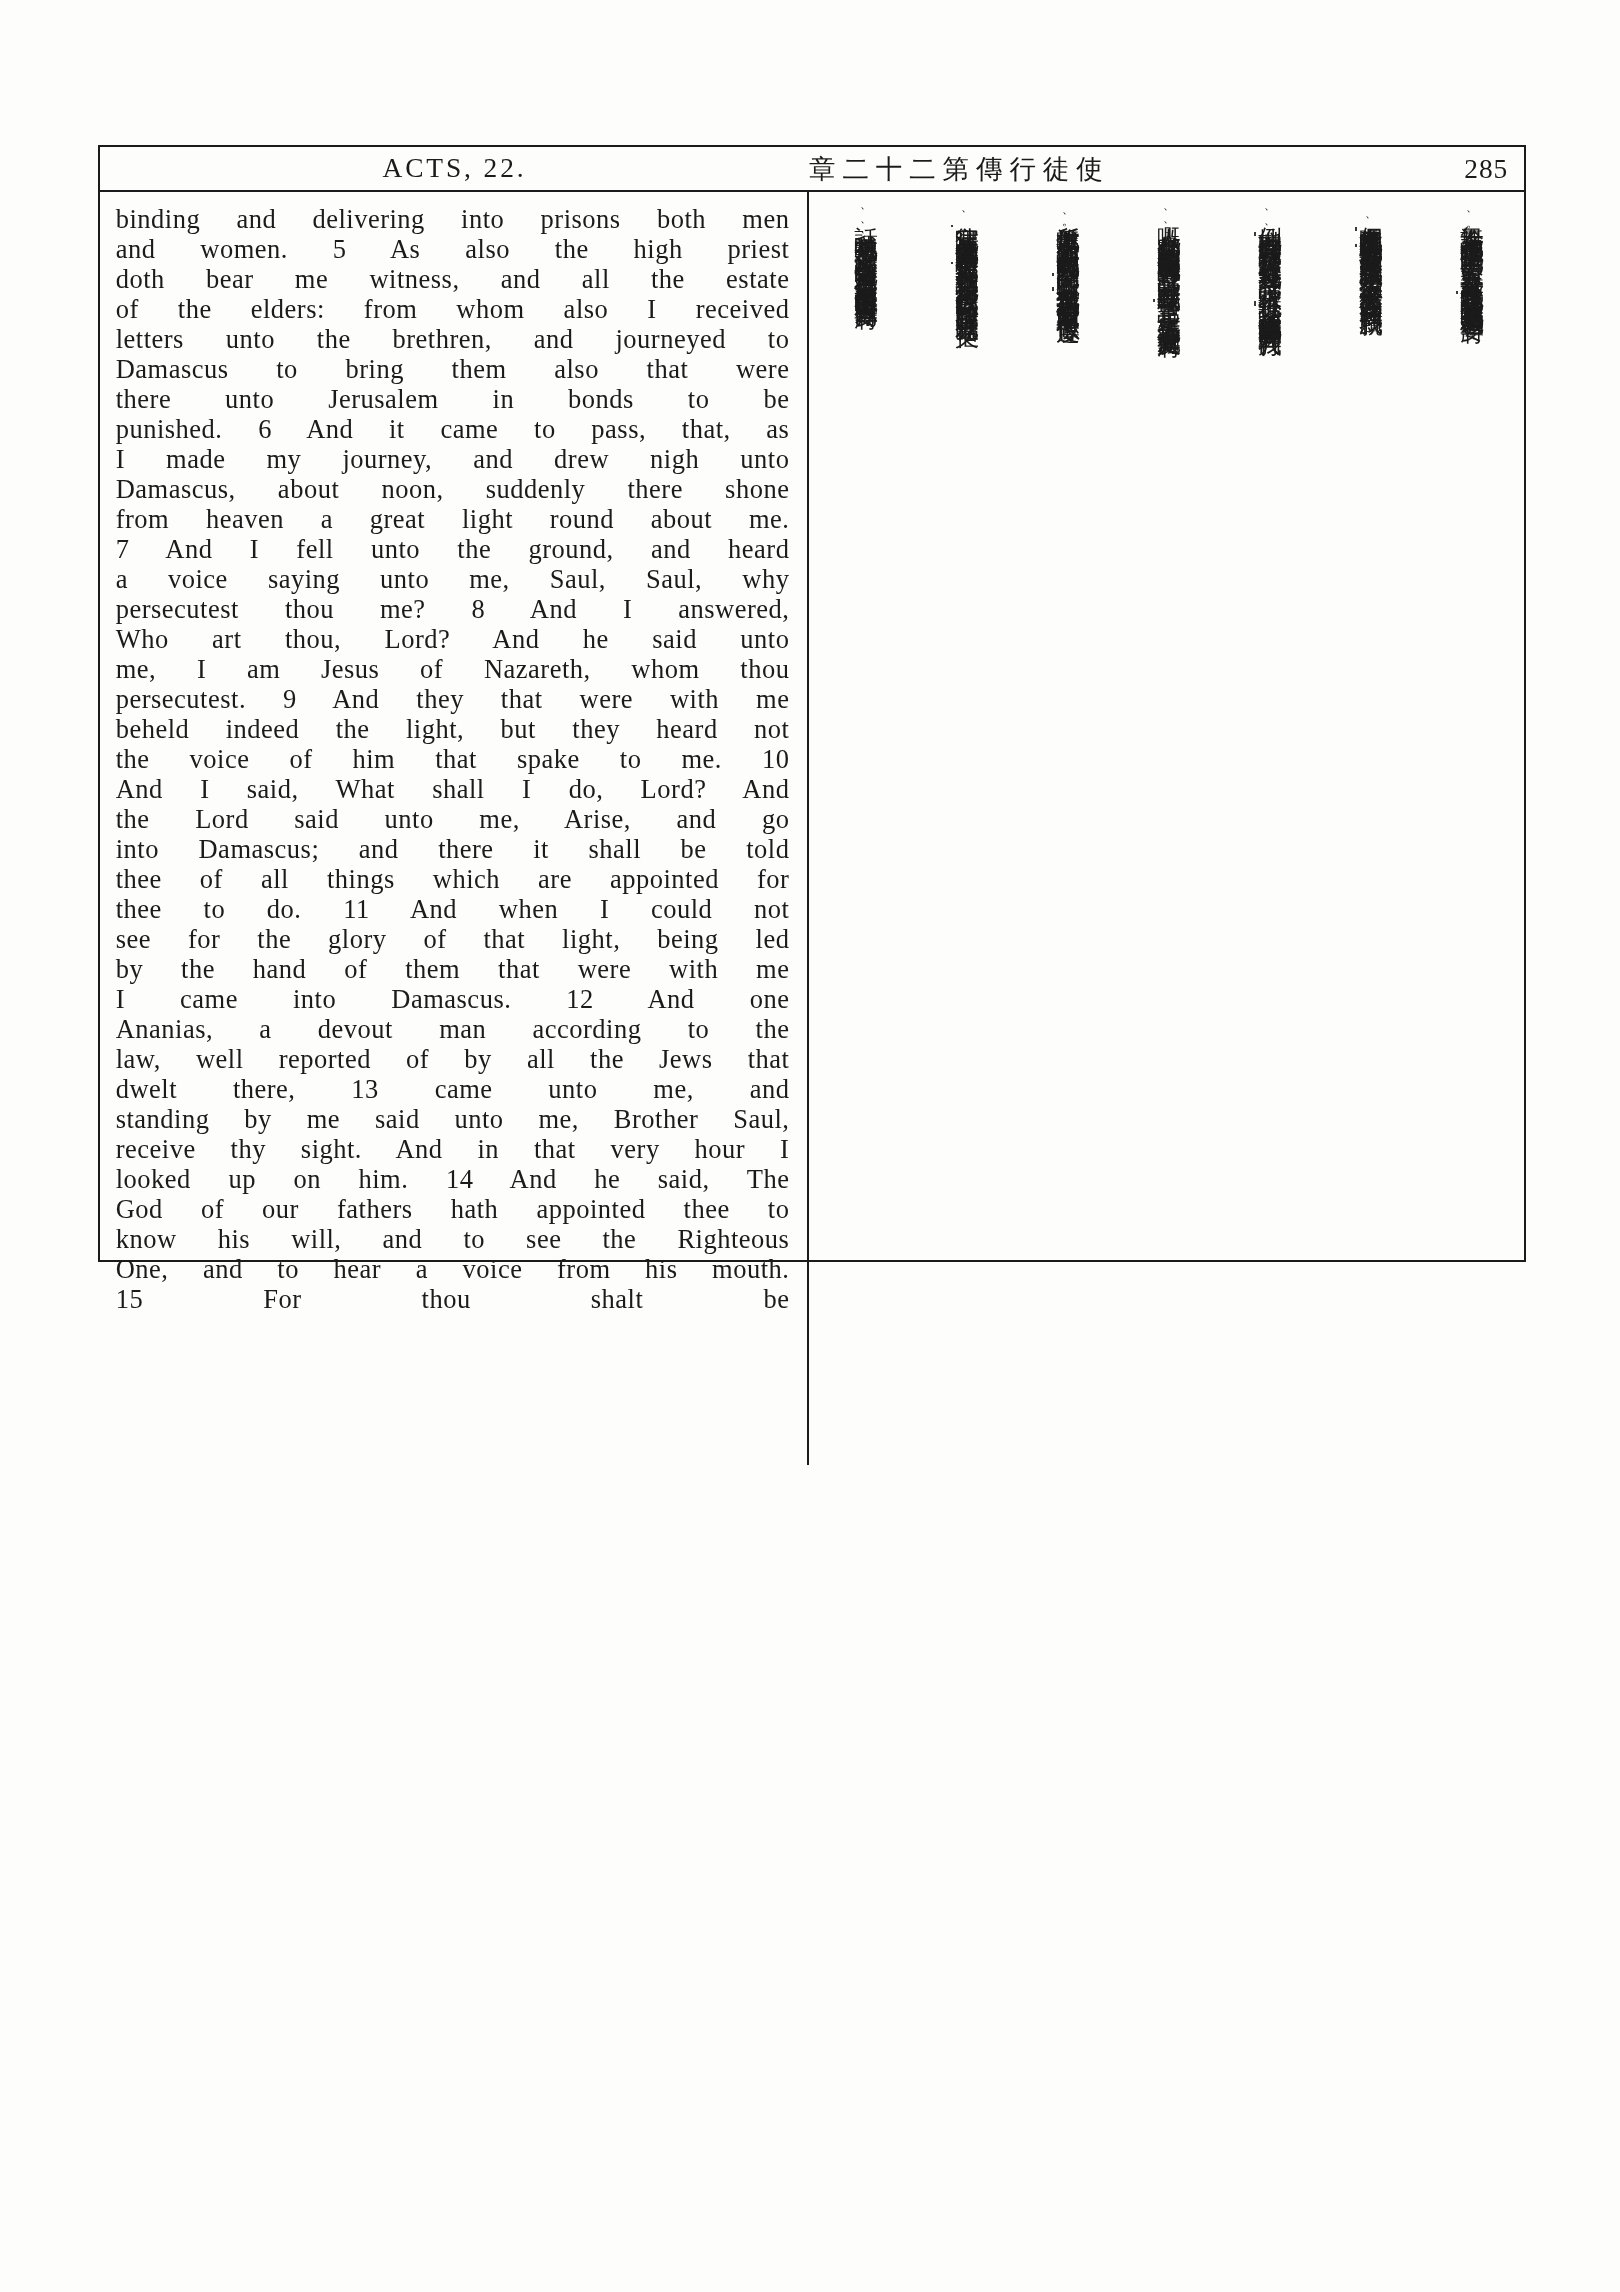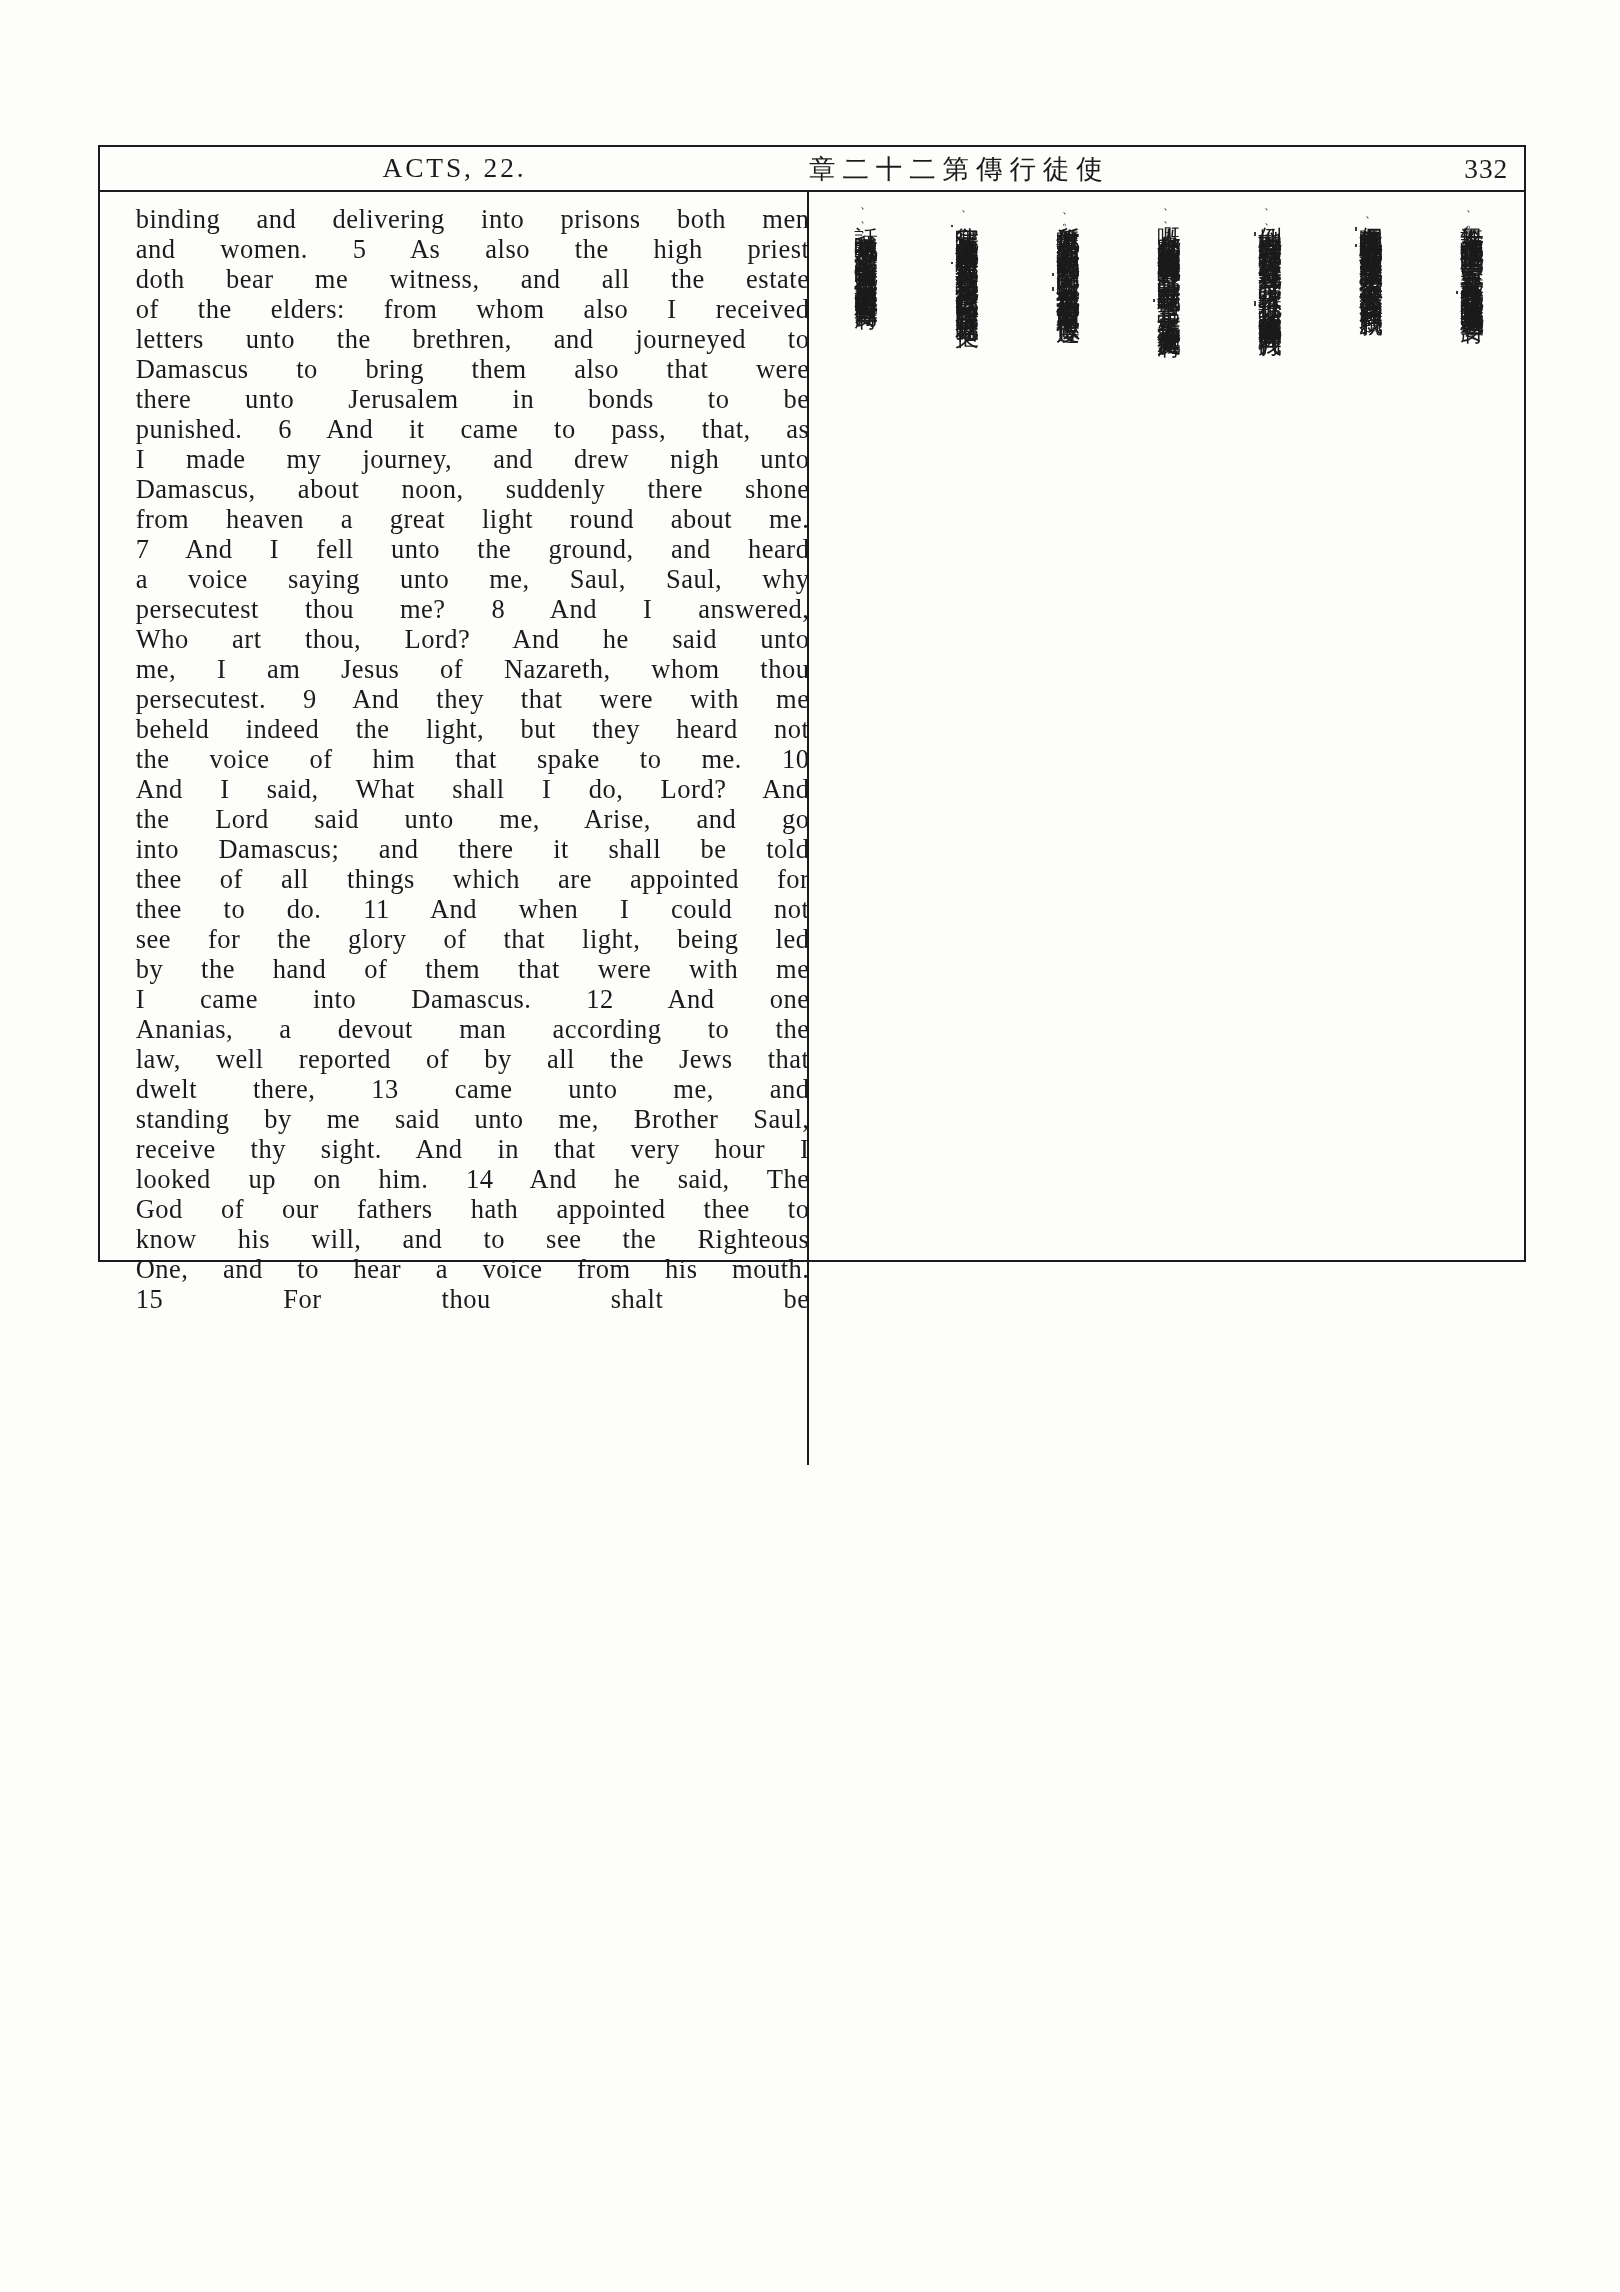--- a/index.html
+++ b/index.html
@@ -51,21 +51,20 @@
   }
   .english-text {
     width:709px;
     padding:11.8px 19.6px 0 15.7px;
     font-size:26.5px;
     line-height:30px;
     letter-spacing:0.5px;
     word-spacing:27.4px;
     text-align:justify;
     text-align-last:justify;
-    margin-left:20px;
   }
   .chinese-text {
     flex:1;
     height:100%;
     padding:15.7px 31px 0 17.6px;
     writing-mode:vertical-rl;
     text-orientation:mixed;
     font-family:"DejaVu Sans",sans-serif;
     overflow:hidden;
   }
@@ -92,21 +91,21 @@
 </style>
 </head>
 <body>
 
 <div class="page-frame">
 
   <div class="header">
     <div class="header-left">ACTS, 22.</div>
     <div class="header-right">
       <span>章二十二第傳行徒使</span>
-      <span class="page-number">332</span>
+      <span class="page-number">285</span>
     </div>
   </div>
 
   <div class="page-body">
     <div class="english-text">binding and delivering into prisons both men and women. 5 As also the high priest doth bear me witness, and all the estate of the elders: from whom also I received letters unto the brethren, and journeyed to Damascus to bring them also that were there unto Jerusalem in bonds to be punished. 6 And it came to pass, that, as I made my journey, and drew nigh unto Damascus, about noon, suddenly there shone from heaven a great light round about me. 7 And I fell unto the ground, and heard a voice saying unto me, Saul, Saul, why persecutest thou me? 8 And I answered, Who art thou, Lord? And he said unto me, I am Jesus of Nazareth, whom thou persecutest. 9 And they that were with me beheld indeed the light, but they heard not the voice of him that spake to me. 10 And I said, What shall I do, Lord? And the Lord said unto me, Arise, and go into Damascus; and there it shall be told thee of all things which are appointed for thee to do. 11 And when I could not see for the glory of that light, being led by the hand of them that were with me I came into Damascus. 12 And one Ananias, a devout man according to the law, well reported of by all the Jews that dwelt there, 13 came unto me, and standing by me said unto me, Brother Saul, receive thy sight. And in that very hour I looked up on him. 14 And he said, The God of our fathers hath appointed thee to know his will, and to see the Righteous One, and to hear a voice from his mouth. 15 For thou shalt be</div>
 
     <div class="column-divider"></div>
 
     <div class="chinese-text">
         <div class="ccol">無論男女<span class="punct">、</span>都綁住押佢哋落監<span class="punct">。</span><span class="vs">五</span>呢的事<span class="punct">、</span>大祭司<span class="punct">、</span>共衆長老<span class="punct">、</span>都可以爲我作證嘅<span class="punct">、</span>我又受嘵佢哋寄過兄弟嘅信去<span class="pn">大馬色</span><span class="punct">、</span>要將</div>

